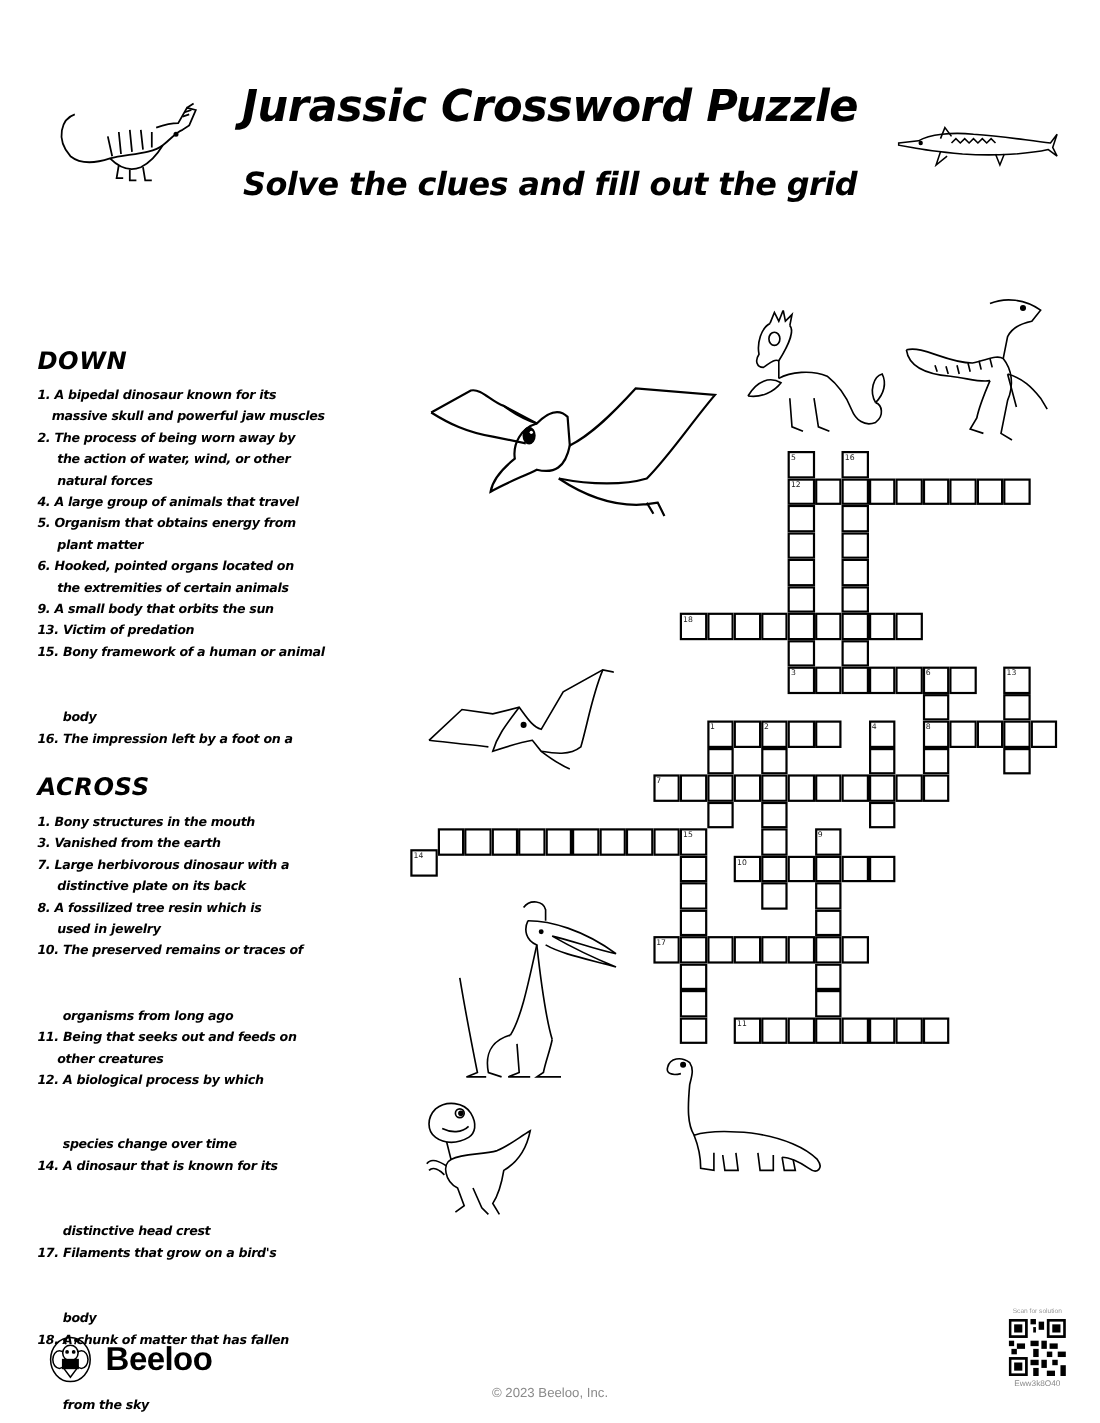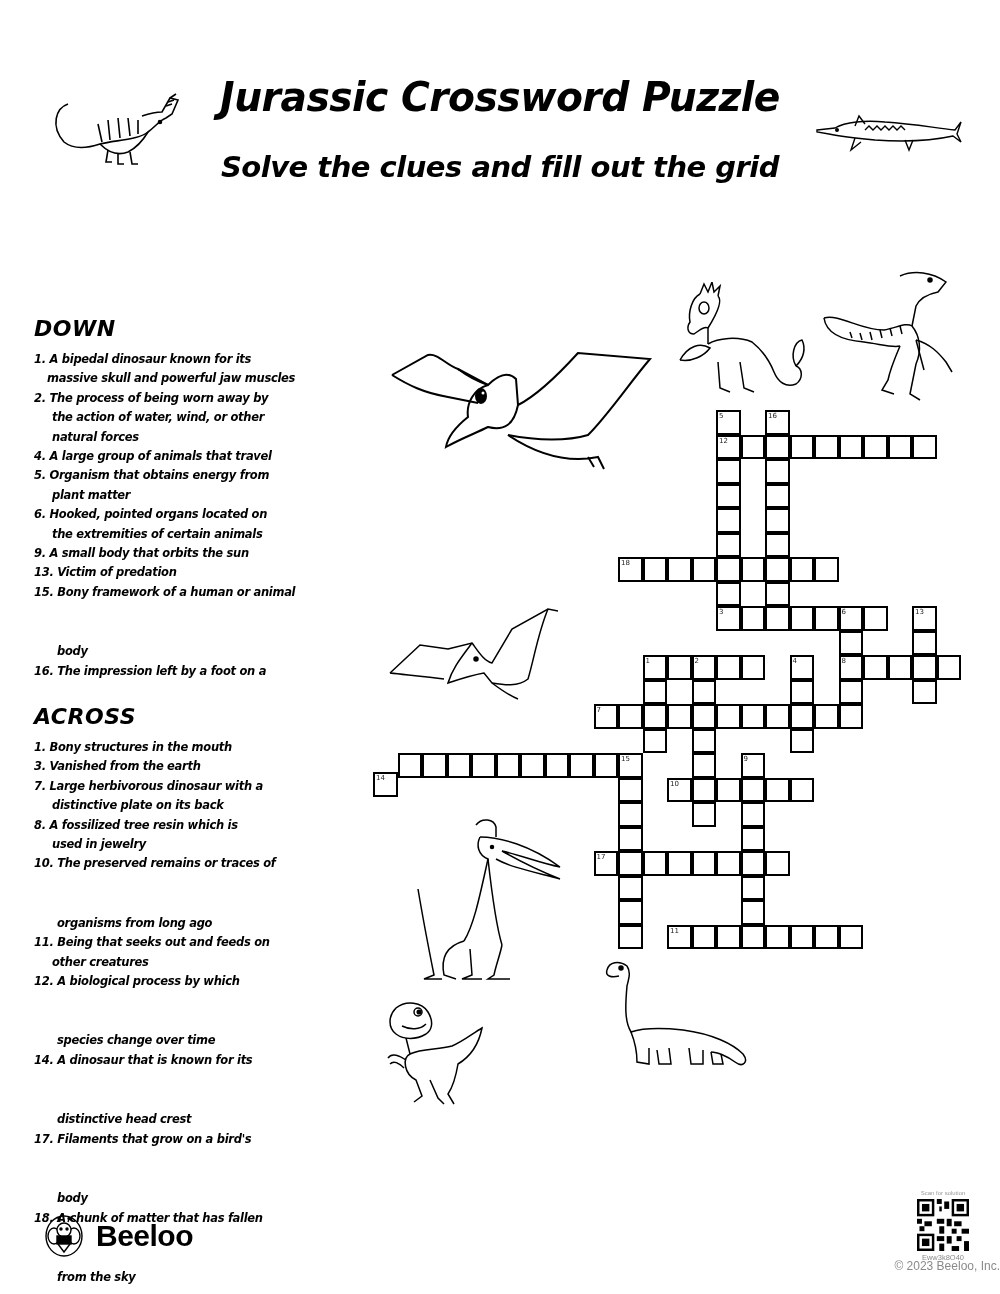--- a/index.html
+++ b/index.html
@@ -11,21 +11,21 @@
   .clue { font-family: "DejaVu Sans", sans-serif; font-weight: bold; font-style: italic; font-size: 11.5px; line-height: 19.4px; letter-spacing: -0.3px; }
   .clue .num { display: inline; }
   .clue .l2 { display: block; padding-left: 18px; }
   .clue.wide .l2 { padding-left: 23px; margin-top: 40px; }
   .grid { position: absolute; left: 0; top: 0; width: 1000px; height: 1294px; pointer-events: none; }
   .cell { position: absolute; width: 24.5px; height: 24.5px; box-sizing: border-box; border: 2px solid #000; background: #fff; pointer-events: auto; }
   .cell .n { position: absolute; left: 1px; top: 0px; font-family: "DejaVu Sans", sans-serif; font-size: 7px; line-height: 8px; color: #222; }
   .footer-logo { position: absolute; left: 44px; top: 1214px; display: flex; align-items: center; }
   .bee { width: 40px; height: 44px; }
   .brand { font-family: "Liberation Sans", sans-serif; font-weight: bold; font-size: 30px; margin-left: 12px; letter-spacing: -0.5px; }
-  .copyright { position: absolute; left: 0; width: 1000px; text-align: right; top: 1259px; font-family: "Liberation Sans", sans-serif; font-size: 12px; color: #8a8a8a; }
+  .copyright { position: absolute; left: 0; width: 1000px; text-align: center; top: 1259px; font-family: "Liberation Sans", sans-serif; font-size: 12px; color: #8a8a8a; }
   .qr-wrap { position: absolute; left: 912px; top: 1190px; width: 62px; text-align: center; }
   .qr-label { font-family: "Liberation Sans", sans-serif; font-size: 6px; color: #9a9a9a; }
   .qr-code { font-family: "Liberation Sans", sans-serif; font-size: 7.5px; color: #8a8a8a; margin-top: 2px; }
   .qr { width: 52px; height: 52px; margin: 3px auto 0; display: block; }
   .illus { position: absolute; }
   svg path, svg ellipse, svg circle, svg polyline, svg line { vector-effect: non-scaling-stroke; }
 </style>
 </head>
 <body>
 

